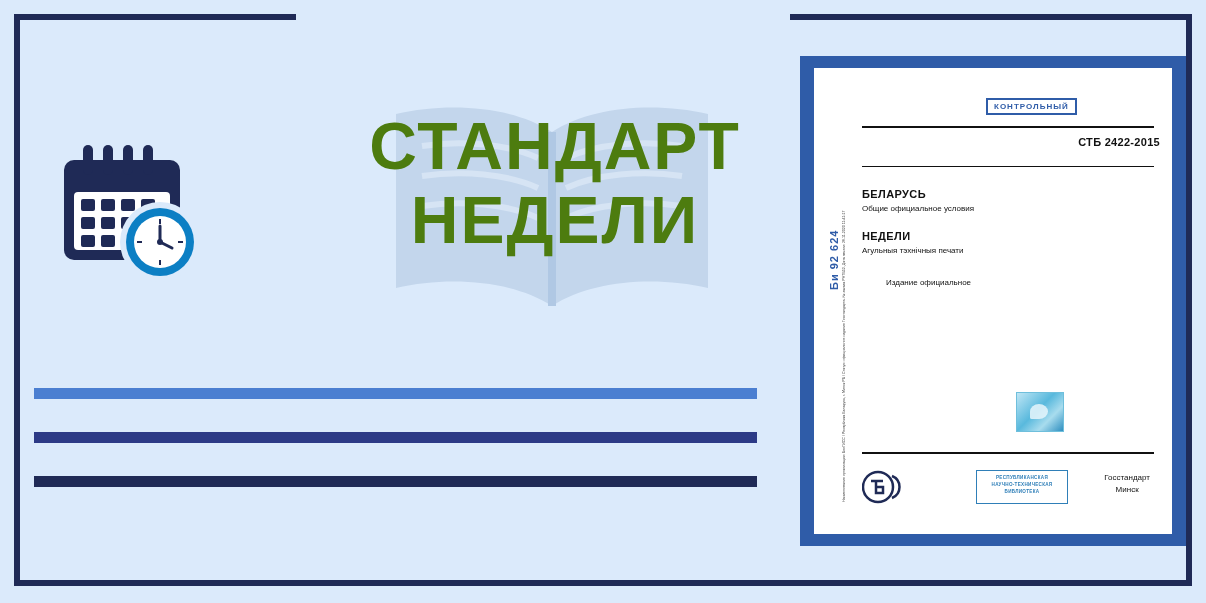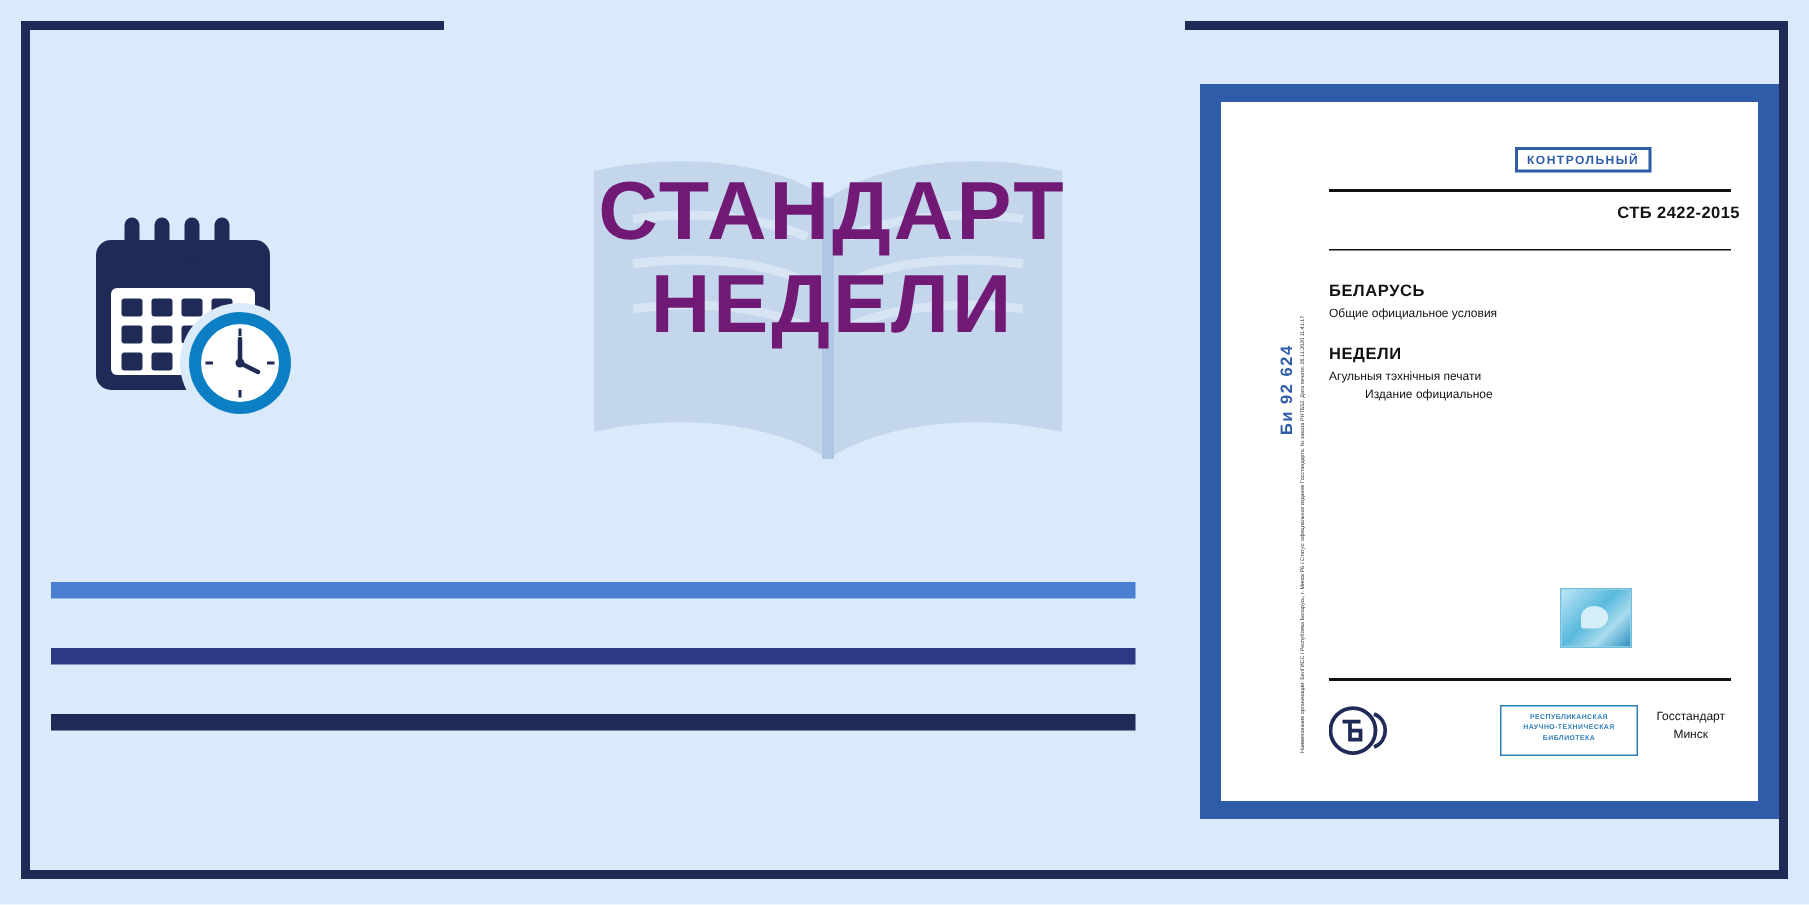--- a/index.html
+++ b/index.html
@@ -48,23 +48,23 @@
     height: 145px;
   }
 
   
   .headline {
     position: absolute;
     left: 255px;
     top: 110px;
     width: 600px;
     text-align: center;
-    color: #701a75;
-    font-weight: bold;
-    font-size: 55px;
+    color: #4d7c0f;
+    font-weight: bold;
+    font-size: 66px;
     line-height: 1.12;
     letter-spacing: 2px;
   }
   .headline .l1 { display: block; }
   .headline .l2 { display: block; text-align: center; }
 
   
   .stripe {
     position: absolute;
     left: 34px;
@@ -93,21 +93,20 @@
     height: 466px;
     background: #ffffff;
     box-sizing: border-box;
   }
   .doc-page {
     position: absolute;
     left: 20px;
     top: 14px;
     right: 12px;
     bottom: 10px;
-    margin-left: 24px;
   }
 
   .kontrolny {
     position: absolute;
     left: 152px;
     top: 16px;
     border: 2px solid #2f5ca8;
     color: #2f5ca8;
     font-size: 8px;
     font-weight: bold;
@@ -179,21 +178,21 @@
   .prod-sub2 {
     position: absolute;
     left: 28px;
     top: 164px;
     font-size: 8px;
     color: #111;
   }
   .official {
     position: absolute;
     left: 52px;
-    top: 176px;
+    top: 196px;
     font-size: 8px;
     color: #111;
     text-align: center;
   }
 
   .side-code {
     position: absolute;
     left: -6px;
     top: 208px;
     font-size: 11px;

